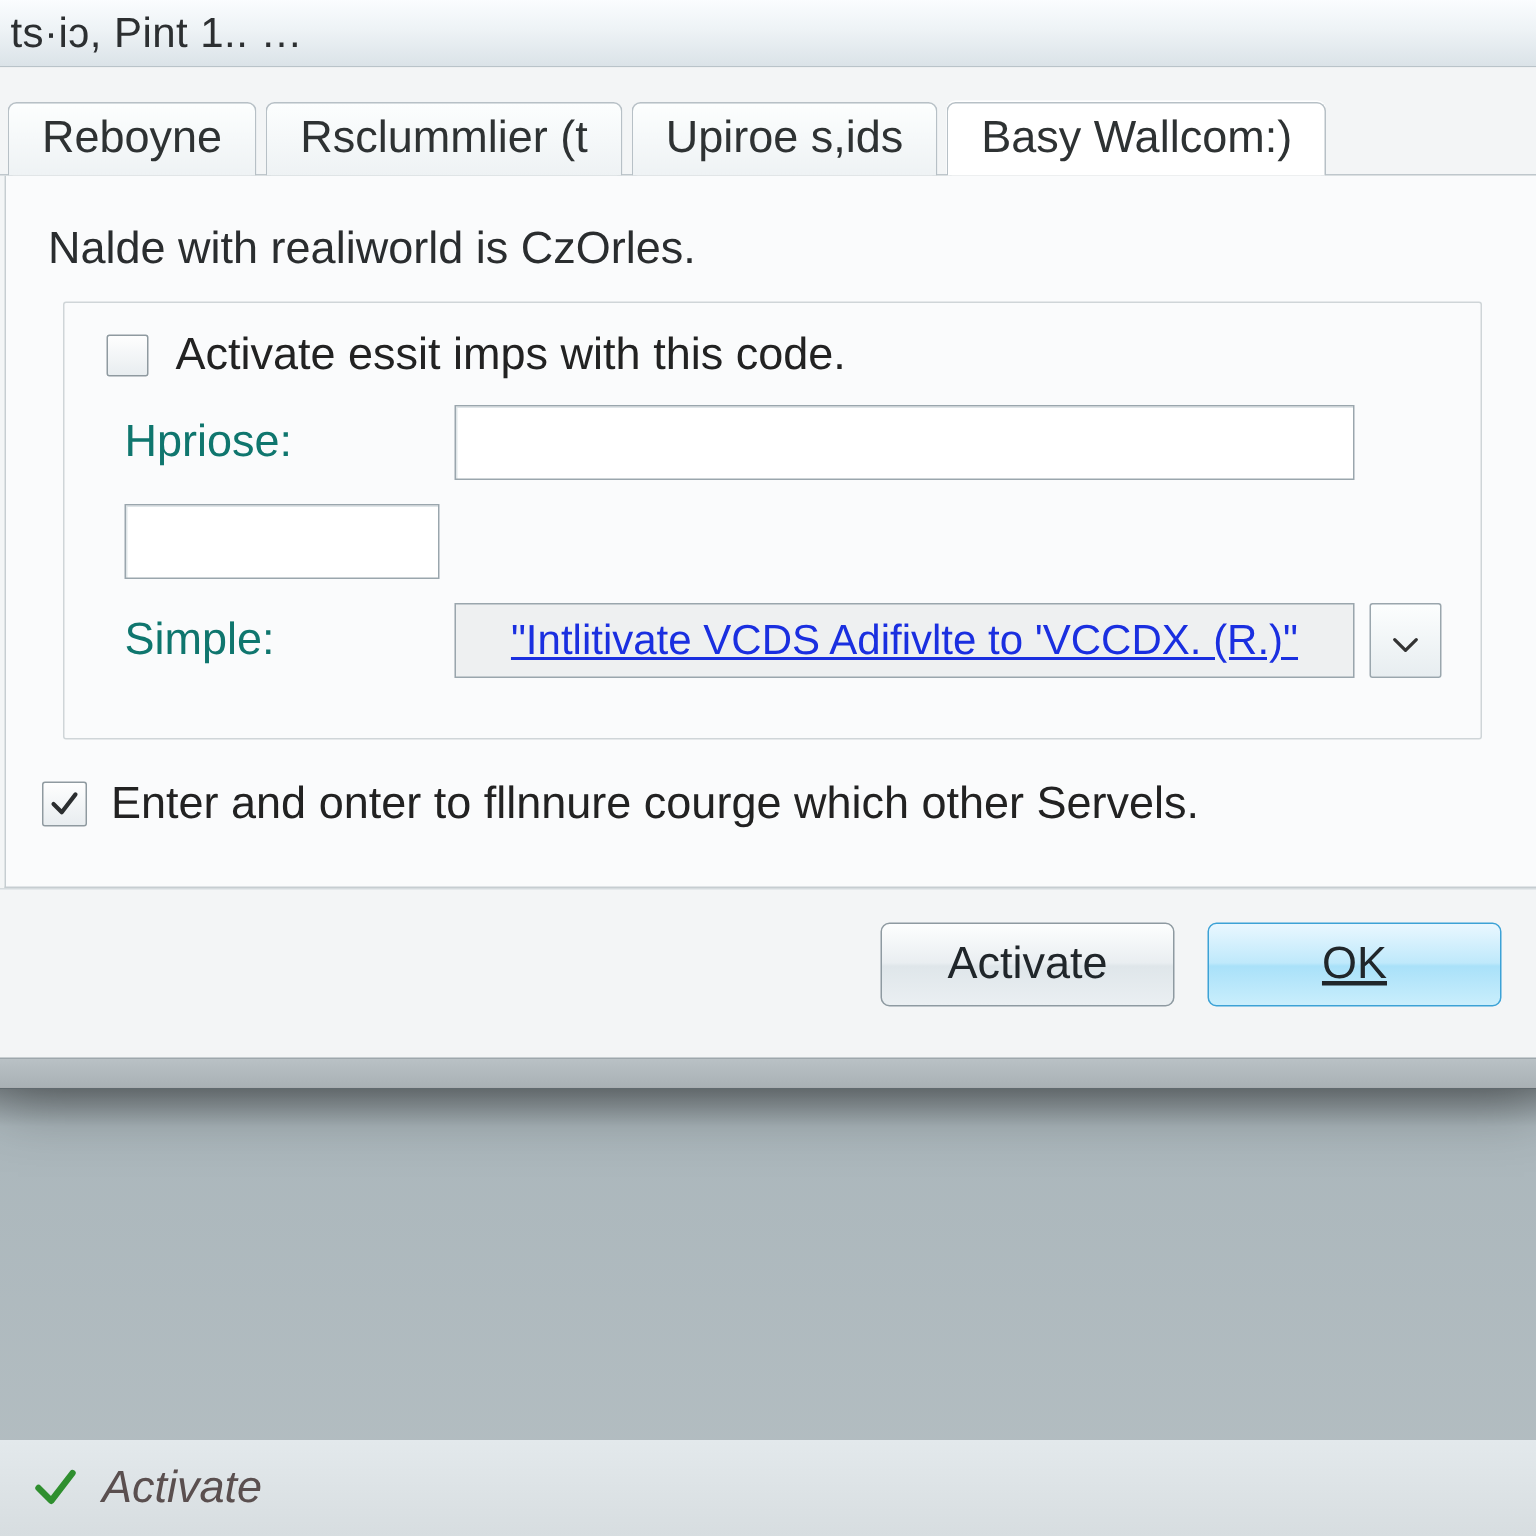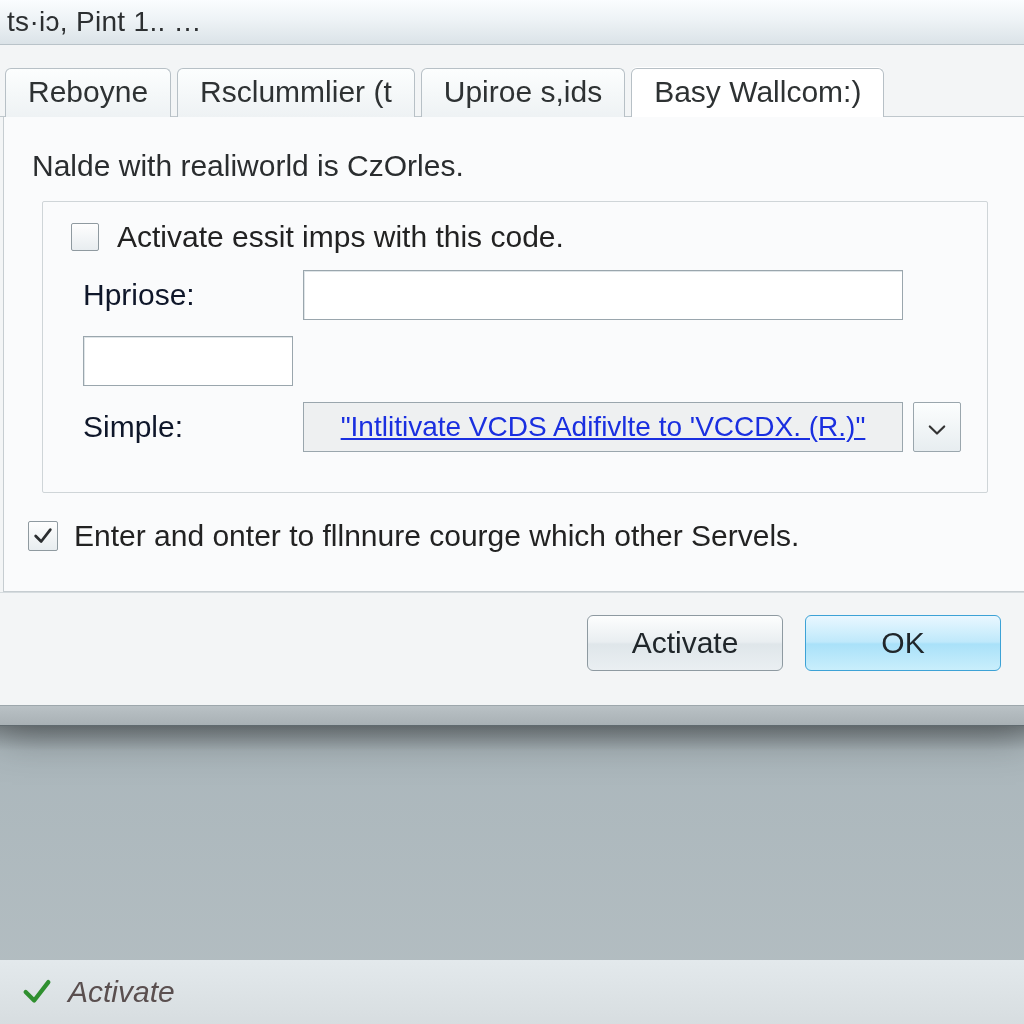--- a/index.html
+++ b/index.html
@@ -95,21 +95,21 @@
     border-radius: 2px;
   }
   .check-label { font-size: 30px; }
   .form-row {
     display: grid;
     grid-template-columns: 210px 1fr 54px;
     align-items: center;
     gap: 10px;
     margin: 12px 0 16px 20px;
   }
-  .form-row .label { font-size: 30px; color: #0f172a; }
+  .form-row .label { font-size: 30px; color: #0f766e; }
   .textbox, .readonly {
     height: 50px;
     border: 1px solid #9aa6ad;
     background: #ffffff;
     box-shadow: inset 1px 1px 0 #dfe5e8;
     padding: 4px 8px;
     font-size: 26px; color: #222;
   }
   .readonly { background: #f2f4f5; color:#444; }
   .linkbox {
@@ -159,20 +159,21 @@
     border: 1px solid #8e9aa1;
     border-radius: 6px;
     background: linear-gradient(180deg,#fdfefe,#e9eef1 48%,#dfe6ea 52%,#eaeff2);
     font-size: 30px; color: #20262a;
     display: flex; align-items: center; justify-content: center;
     cursor: default;
   }
   .btn.primary {
     background: linear-gradient(180deg,#e9f7ff,#bfe9fb 48%,#a9e1f9 52%,#c9eefc);
     border-color: #3ca2d6;
+    text-decoration: underline;
   }
   
   .shadowbar {
     position: absolute;
     left: -2px; right: -2px;
     height: 26px;
     bottom: -26px;
     background: linear-gradient(180deg, rgba(0,0,0,.25), rgba(0,0,0,0));
   }
   

